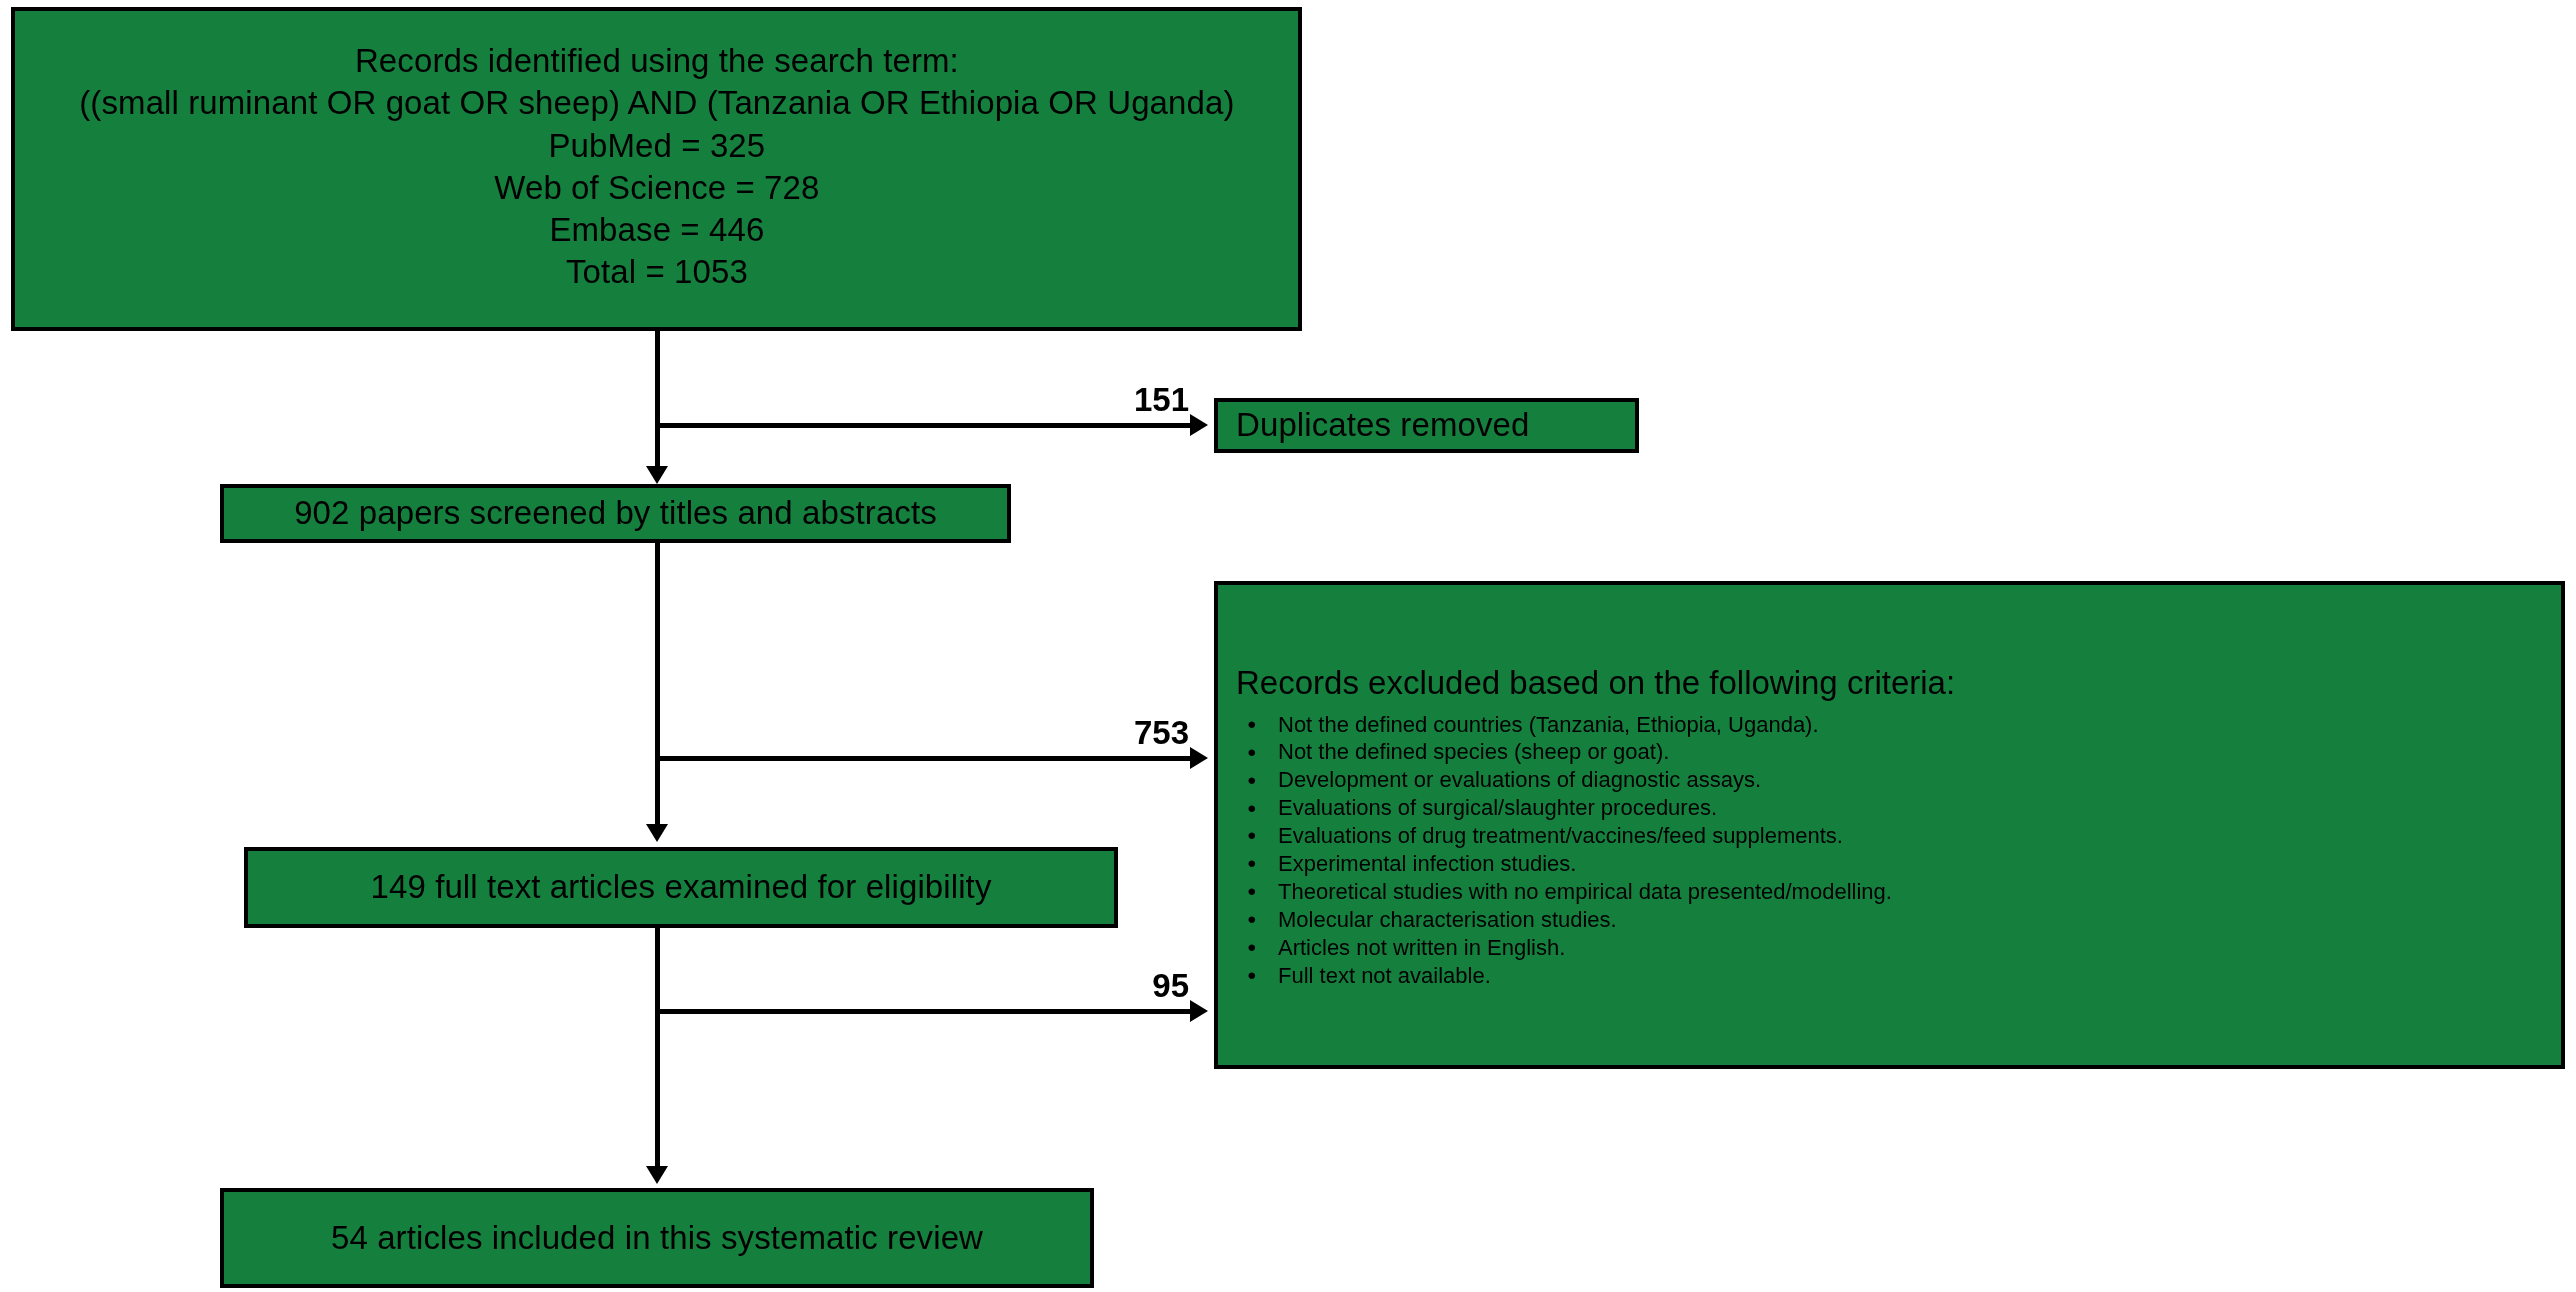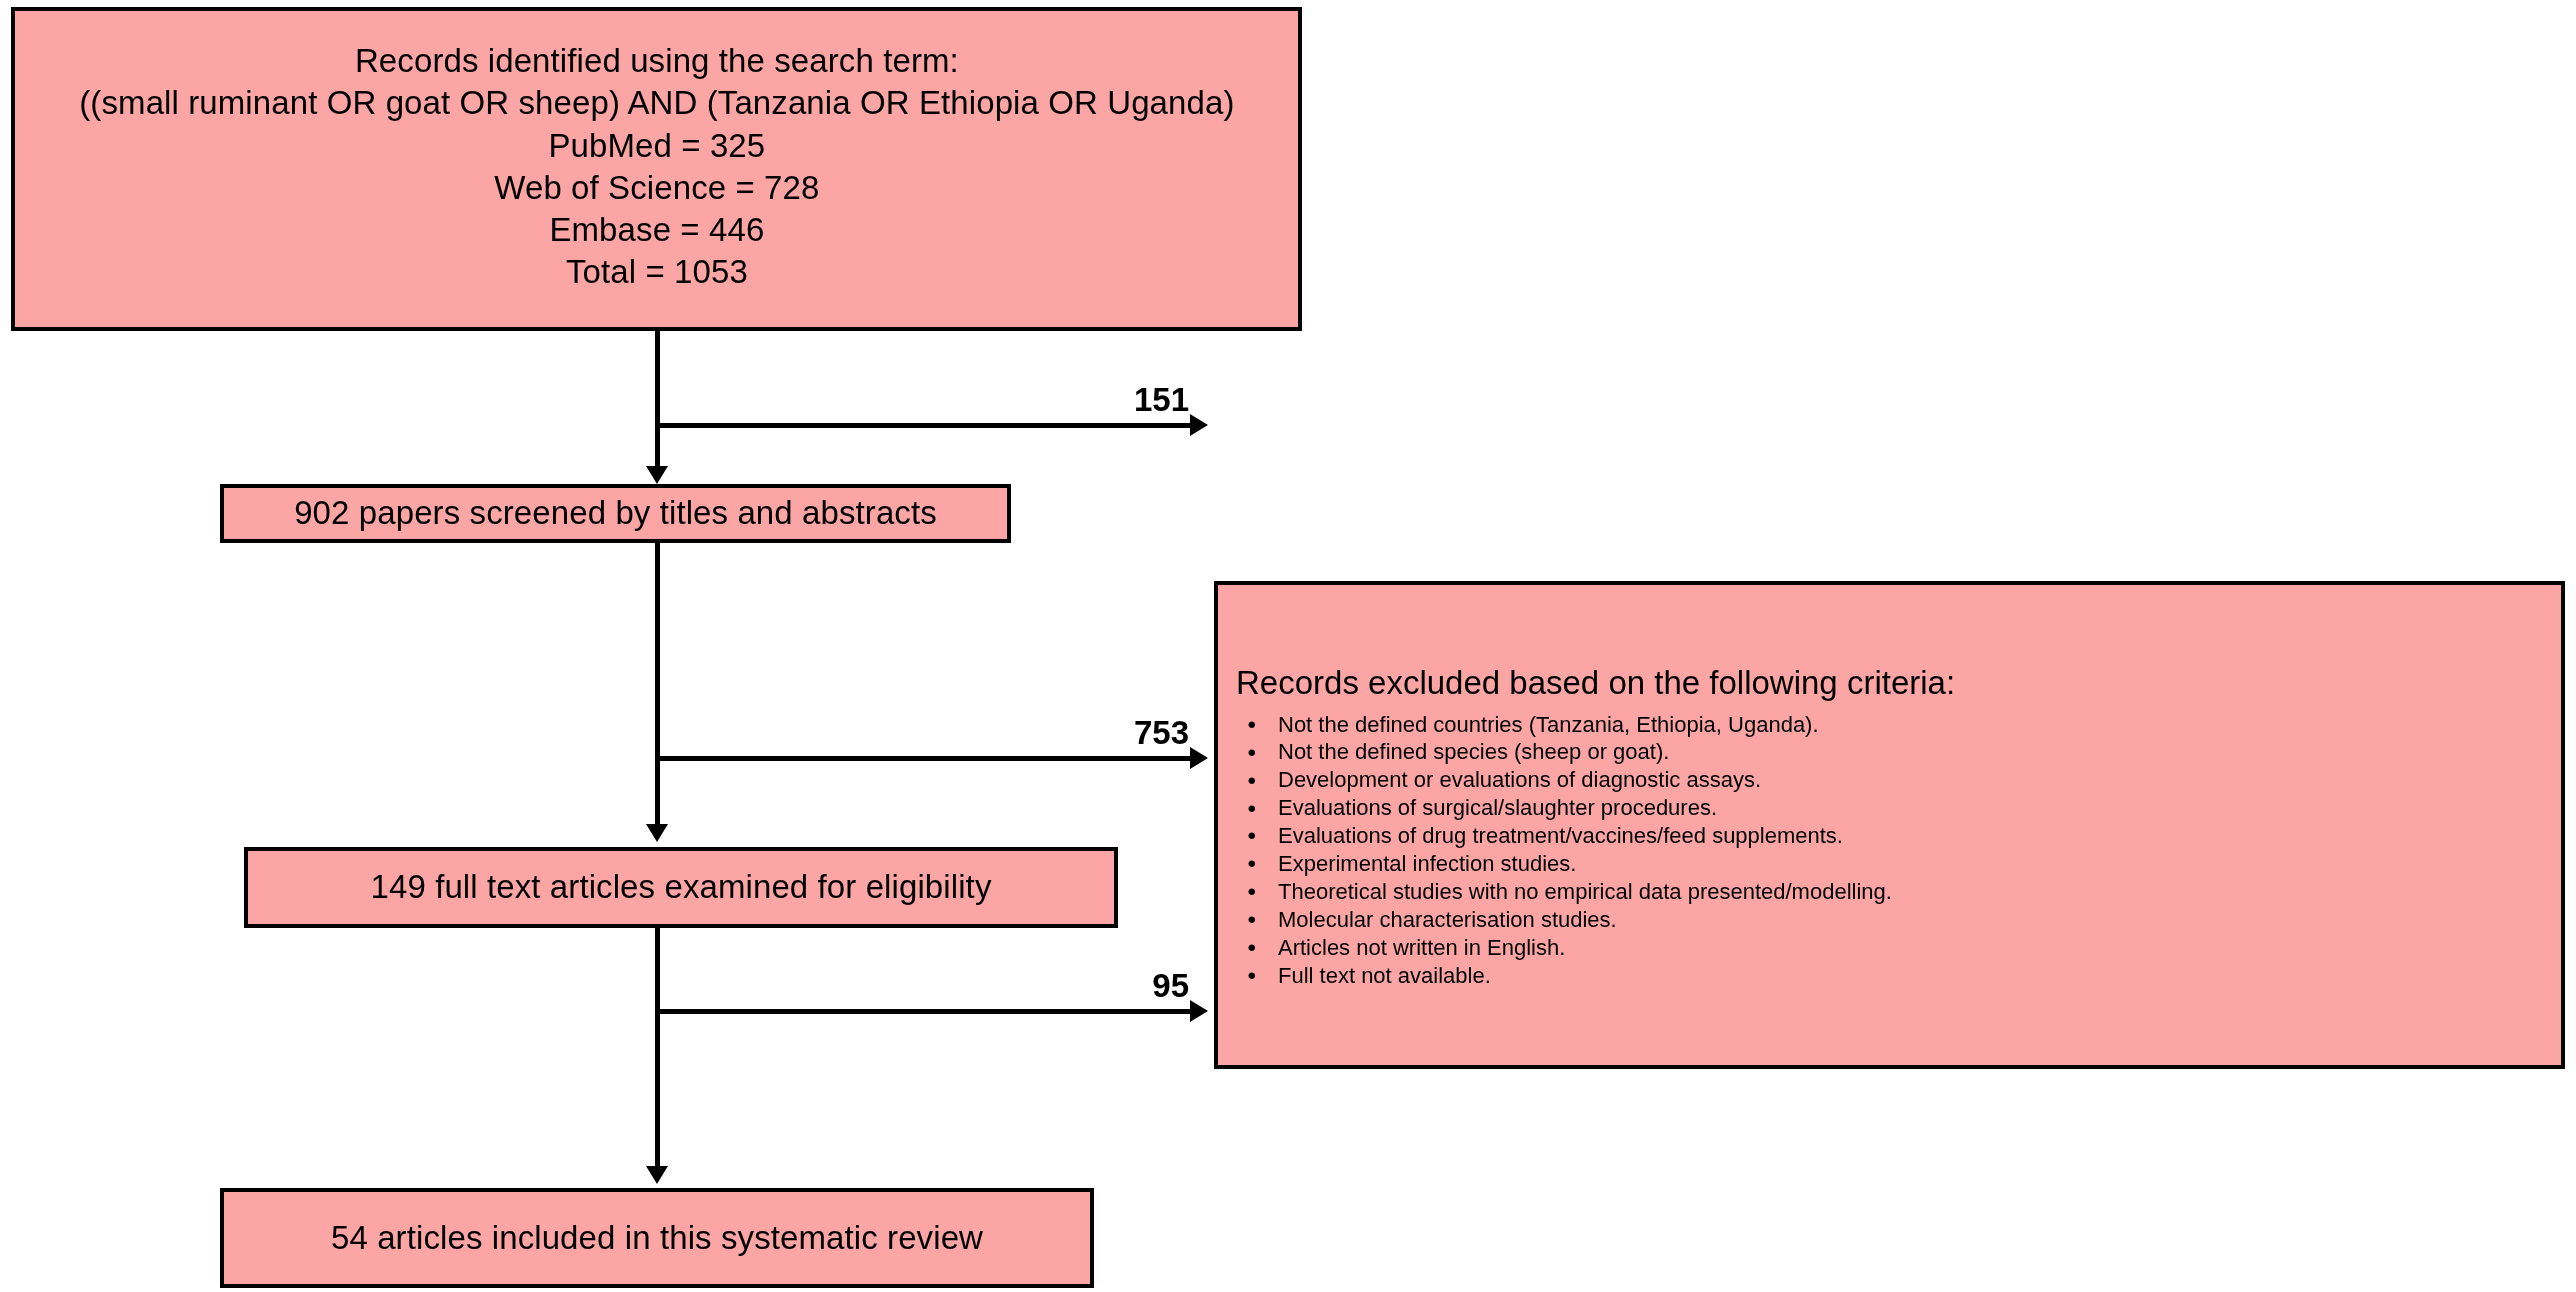--- a/index.html
+++ b/index.html
@@ -15,21 +15,21 @@
     background: #ffffff;
     font-family: "Liberation Sans", sans-serif;
     color: #000000;
     overflow: hidden;
   }
 
   
   .box {
     position: absolute;
     box-sizing: border-box;
-    background: #fca5a5;
+    background: #15803d;
     border: 4.1px solid #000000;
     display: flex;
     flex-direction: column;
     justify-content: center;
   }
   .box-line,
   .box-text {
     text-align: center;
     line-height: 1.28;
     white-space: nowrap;
@@ -177,20 +177,23 @@
     <div class="box-line">Total = 1053</div>
   </div>
 
   <div class="vline" style="left:655px; top:331px; height:140px;"></div>
   <div class="arrow-down" style="left:646px; top:466px;"></div>
 
   <div class="hline" style="left:655px; top:423px; width:537px;"></div>
   <div class="arrow-right" style="left:1190px; top:414px;"></div>
   <div class="edge-label" style="left:1122px; top:383px; width:67px;">151</div>
 
+  <div class="box" id="duplicates-box">
+    <div class="box-text">Duplicates removed</div>
+  </div>
 
   <div class="box" id="screened-box">
     <div class="box-text">902 papers screened by titles and abstracts</div>
   </div>
 
   <div class="vline" style="left:655px; top:542px; height:287px;"></div>
   <div class="arrow-down" style="left:646px; top:824px;"></div>
 
   <div class="hline" style="left:655px; top:756px; width:537px;"></div>
   <div class="arrow-right" style="left:1190px; top:747px;"></div>

